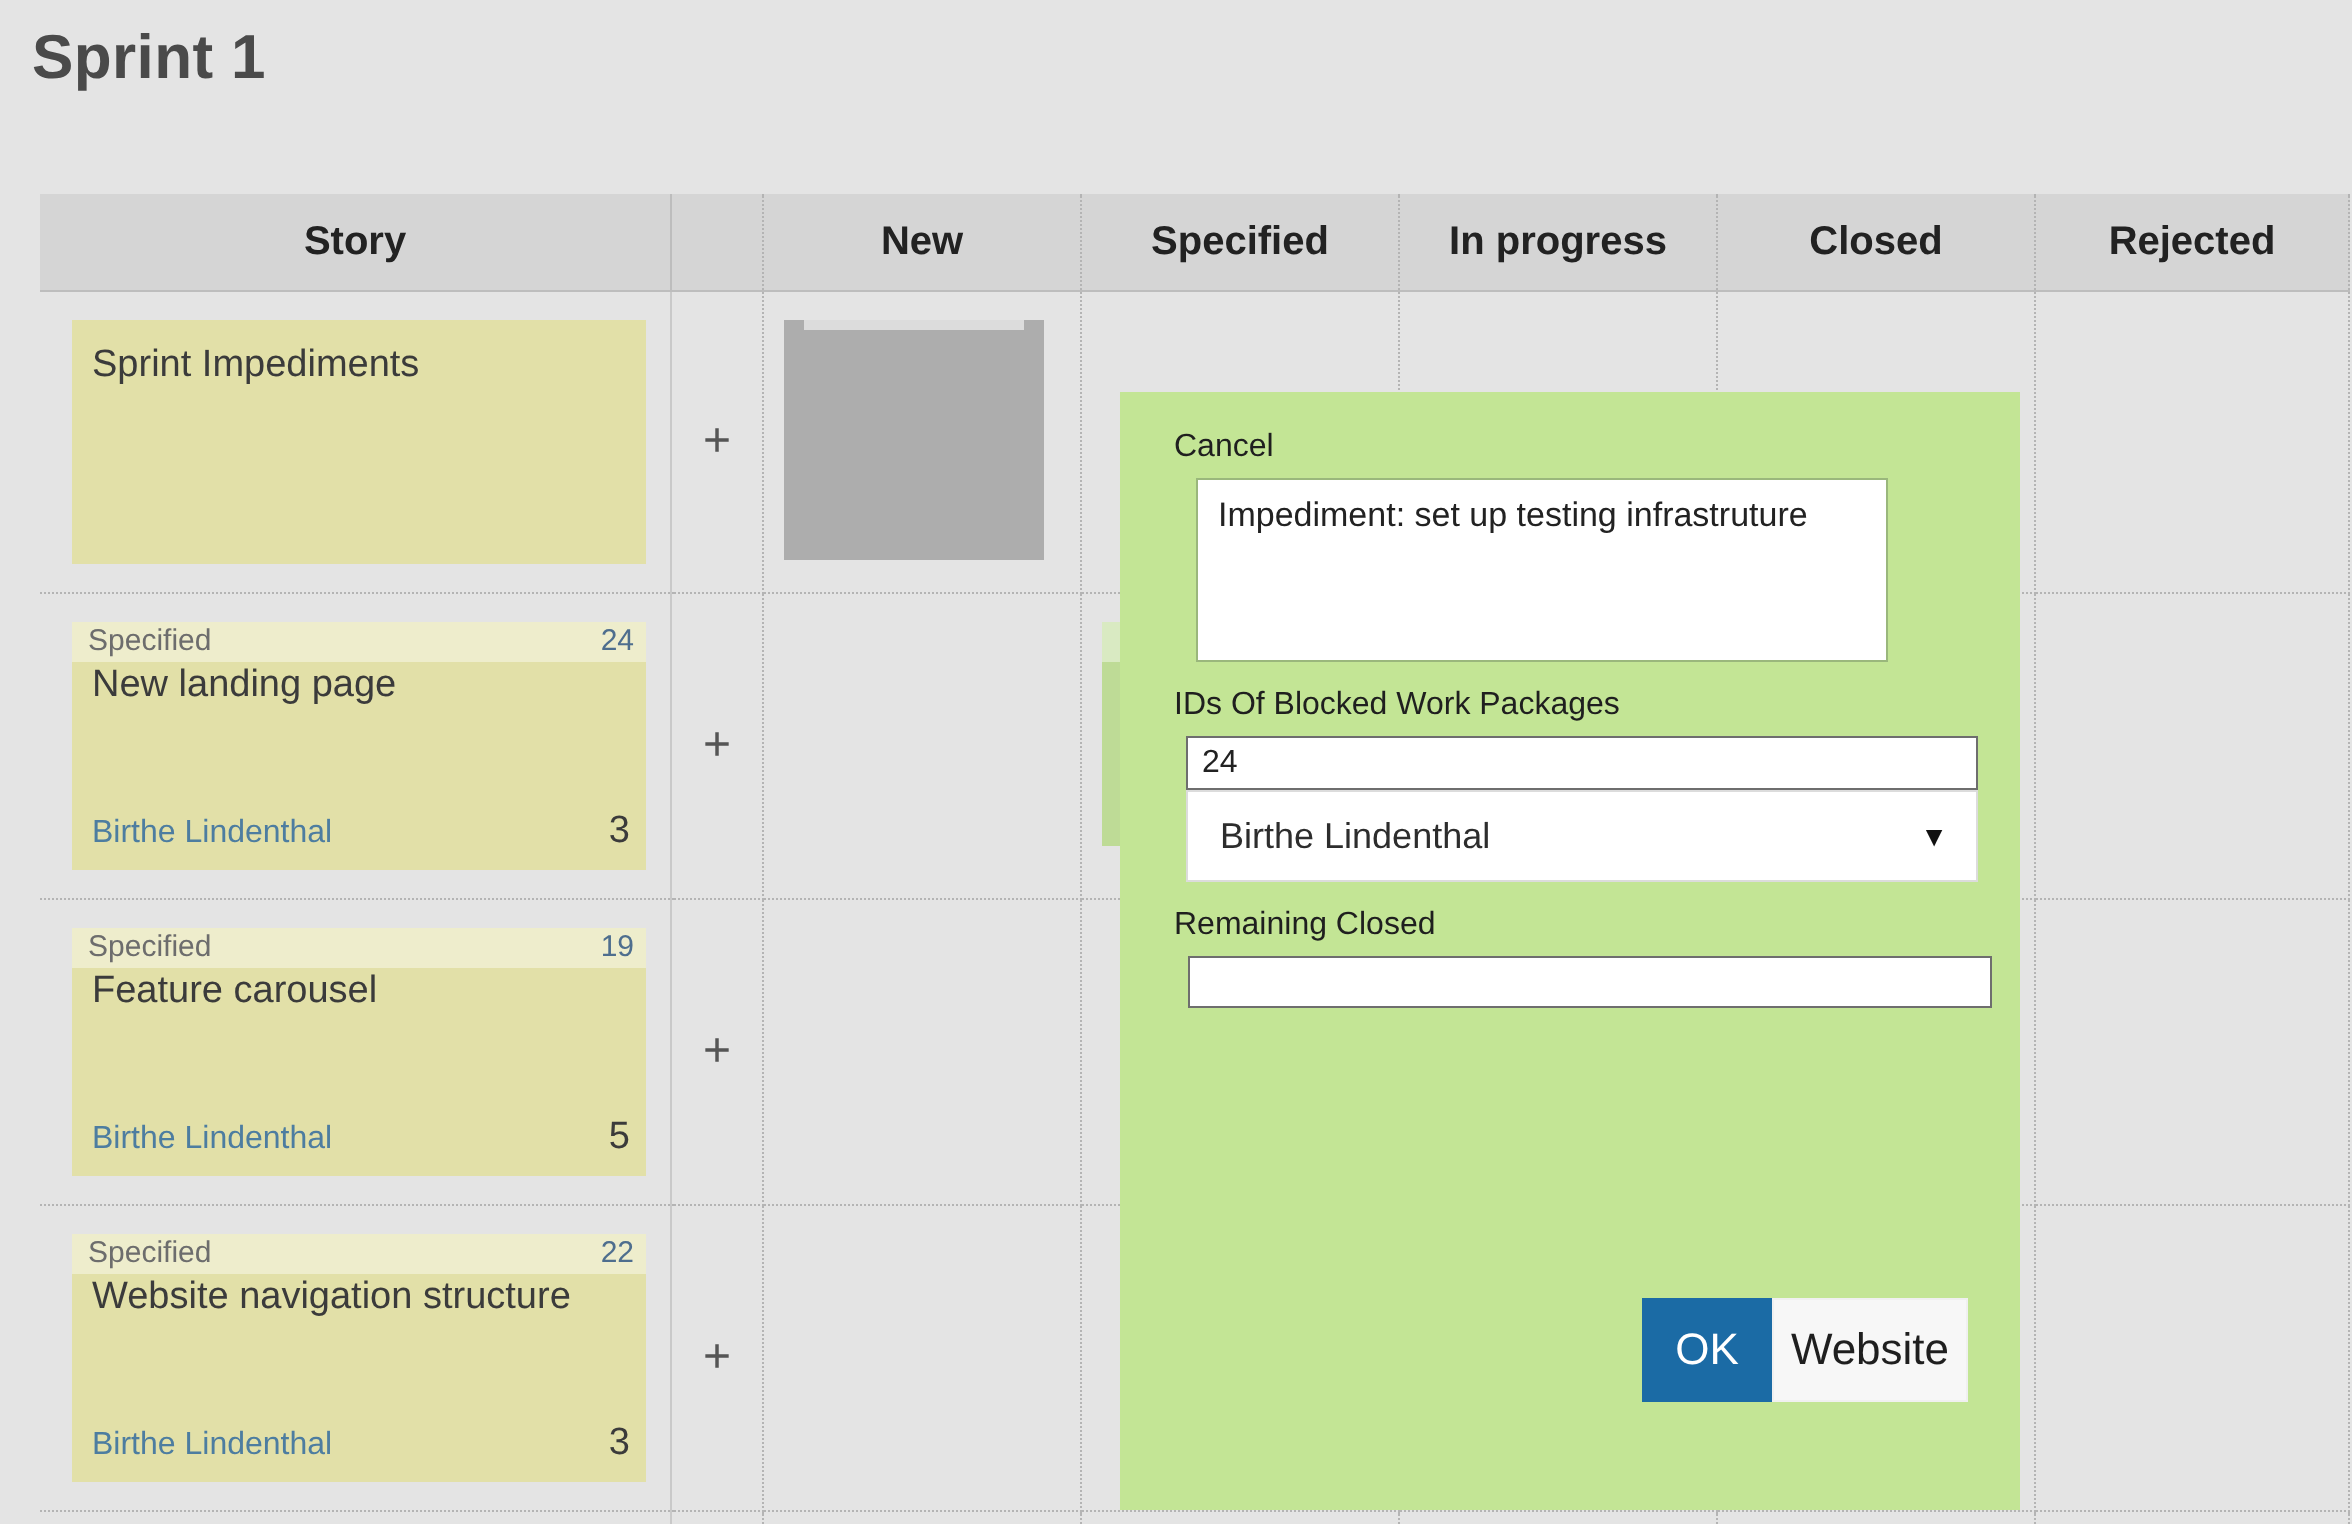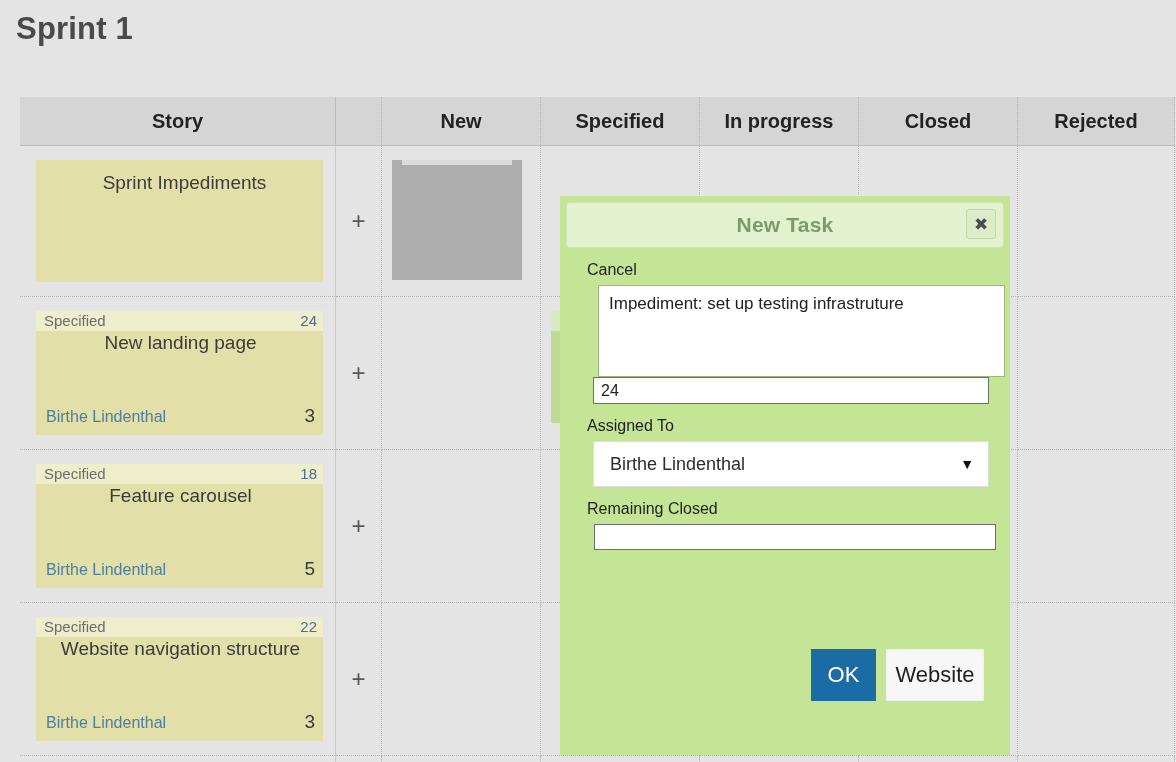--- a/index.html
+++ b/index.html
@@ -73,21 +73,20 @@
   }
 
   
   .card {
     margin: 14px 12px 14px 16px;
     min-height: 100px;
     position: relative;
     box-sizing: border-box;
     padding: 0;
     cursor: pointer;
-    text-align: center;
   }
   .card.story {
     background: #e2e0a8;
     height: 124px;
   }
   .card.story.plain {
     height: 122px;
     padding: 12px 0 0 10px;
   }
   .card.task {
@@ -198,21 +197,21 @@
   }
 
   .field-label {
     font-size: 16px;
     color: #1f1f1f;
     margin: 13px 0 6px 21px;
   }
   .field-wrap { padding: 0 20px 0 21px; }
 
   #subject-input {
-    width: 407px;
+    width: 346px;
     height: 92px;
     box-sizing: border-box;
     background: #ffffff;
     border: 1px solid #9ab77c;
     font-family: "Liberation Sans", sans-serif;
     font-size: 17px;
     color: #222;
     padding: 8px 10px;
     resize: none;
     outline: none;
@@ -265,21 +264,20 @@
     outline: none;
     display: block;
     margin-left: 7px;
   }
 
   #modal-actions {
     position: absolute;
     right: 26px;
     bottom: 54px;
     display: flex;
-    gap: 10px;
     align-items: center;
   }
   #btn-ok {
     background: #1b6ba5;
     color: #ffffff;
     font-size: 22px;
     font-family: "Liberation Sans", sans-serif;
     border: none;
     width: 65px;
     height: 52px;
@@ -364,21 +362,21 @@
       <td></td>
       <td></td>
       <td></td>
     </tr>
 
     <tr>
       <td class="cell-story">
         <div class="card story">
           <div class="card-head">
             <span class="status">Specified</span>
-            <span class="id">18</span>
+            <span class="id">19</span>
           </div>
           <div class="card-title">Feature carousel</div>
           <div class="card-foot">
             <span class="assignee">Birthe Lindenthal</span>
             <span class="points">5</span>
           </div>
         </div>
       </td>
       <td class="cell-plus">+</td>
       <td></td>
@@ -418,35 +416,31 @@
       <td></td>
       <td></td>
       <td></td>
     </tr>
 
   </tbody>
 </table>
 
 <div id="modal">
 
-  <div id="modal-header">
-    <span id="modal-title">New Task</span>
-    <div id="modal-close">✖</div>
-  </div>
 
   <div class="field-label">Cancel</div>
   <div class="field-wrap">
     <textarea id="subject-input" placeholder="" style="">Impediment: set up testing infrastruture</textarea>
   </div>
 
+  <div class="field-label">IDs Of Blocked Work Packages</div>
   <div class="field-wrap">
     <input id="blocked-input" type="text" value="24" style="">
   </div>
 
-  <div class="field-label">Assigned To</div>
   <div class="field-wrap">
     <div id="assigned-select">
       <span>Birthe Lindenthal</span>
       <span class="arrow">▼</span>
     </div>
   </div>
 
   <div class="field-label">Remaining Closed</div>
   <div class="field-wrap">
     <input id="hours-input" type="text" style="">

